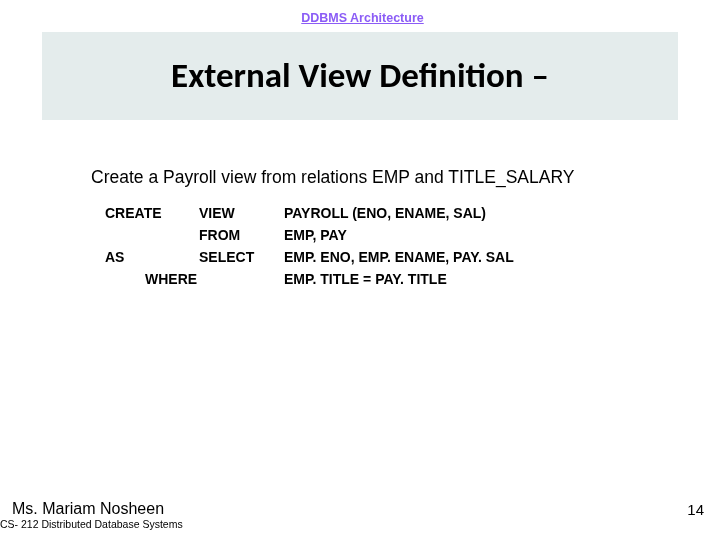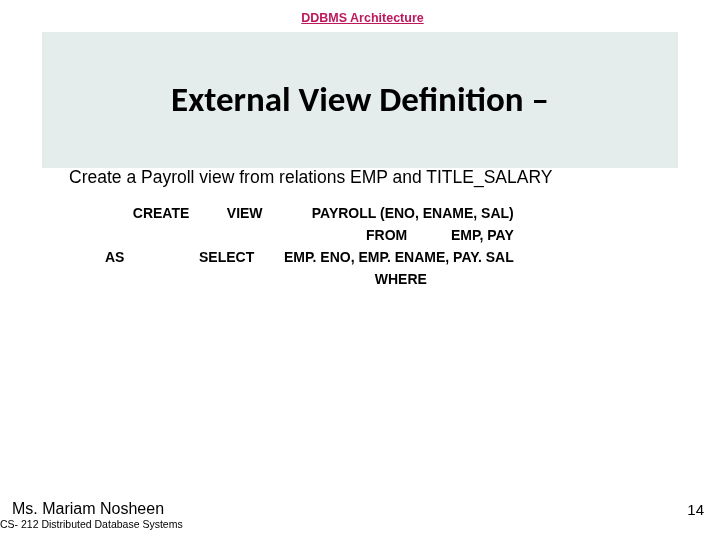--- a/index.html
+++ b/index.html
@@ -15,61 +15,60 @@
     position: absolute;
     top: 8px;
     left: 235px;
     width: 255px;
     text-align: center;
   }
   .header-label {
     font-size: 12.5px;
     font-weight: bold;
     text-decoration: underline;
-    color: #be185d;
+    color: #8b5cf6;
   }
   .title-band {
     position: absolute;
     top: 32px;
     left: 42px;
     width: 636px;
-    height: 136px;
+    height: 88px;
     background: #e4ecec;
     display: flex;
     flex-direction: column;
     align-items: center;
     justify-content: center;
   }
   .title-text {
     font-family: "Calibri", "Trebuchet MS", Arial, sans-serif;
     font-size: 35px;
     font-weight: bold;
     color: #000;
     line-height: 1.25;
     text-align: center;
     width: 100%;
   }
   .instruction {
     position: absolute;
     top: 167px;
-    left: 69px;
+    left: 91px;
     font-size: 17.5px;
     color: #000;
   }
   .sql-block {
     position: absolute;
     top: 205px;
     left: 105px;
     font-size: 14px;
     color: #000;
   }
   .sql-row {
     display: flex;
     margin-bottom: 6px;
-    justify-content: flex-end;
   }
   .col-a { width: 94px; font-weight: bold; }
   .col-b { width: 85px; font-weight: bold; }
   .col-c { font-weight: bold; white-space: nowrap; }
   .where-row .col-a { width: 179px; }
   .where-text { margin-left: 40px; font-weight: bold; }
   .footer {
     position: absolute;
     bottom: 10px;
     left: 0;
@@ -126,20 +125,21 @@
   </div>
   <div class="sql-row">
     <div class="col-a">AS</div>
     <div class="col-b">SELECT</div>
     <div class="col-c">EMP. ENO, EMP. ENAME, PAY. SAL</div>
   </div>
   <div class="sql-row where-row">
     <div class="col-a">
       <span class="where-text">WHERE</span>
     </div>
+    <div class="col-c">EMP. TITLE = PAY. TITLE</div>
   </div>
 </div>
 
 <div class="footer">
   <div class="footer-left">Ms. Mariam Nosheen</div>
   <div class="footer-center">CS- 212 Distributed Database Systems</div>
   <div class="footer-right">14</div>
 </div>
 
 </body></html>

